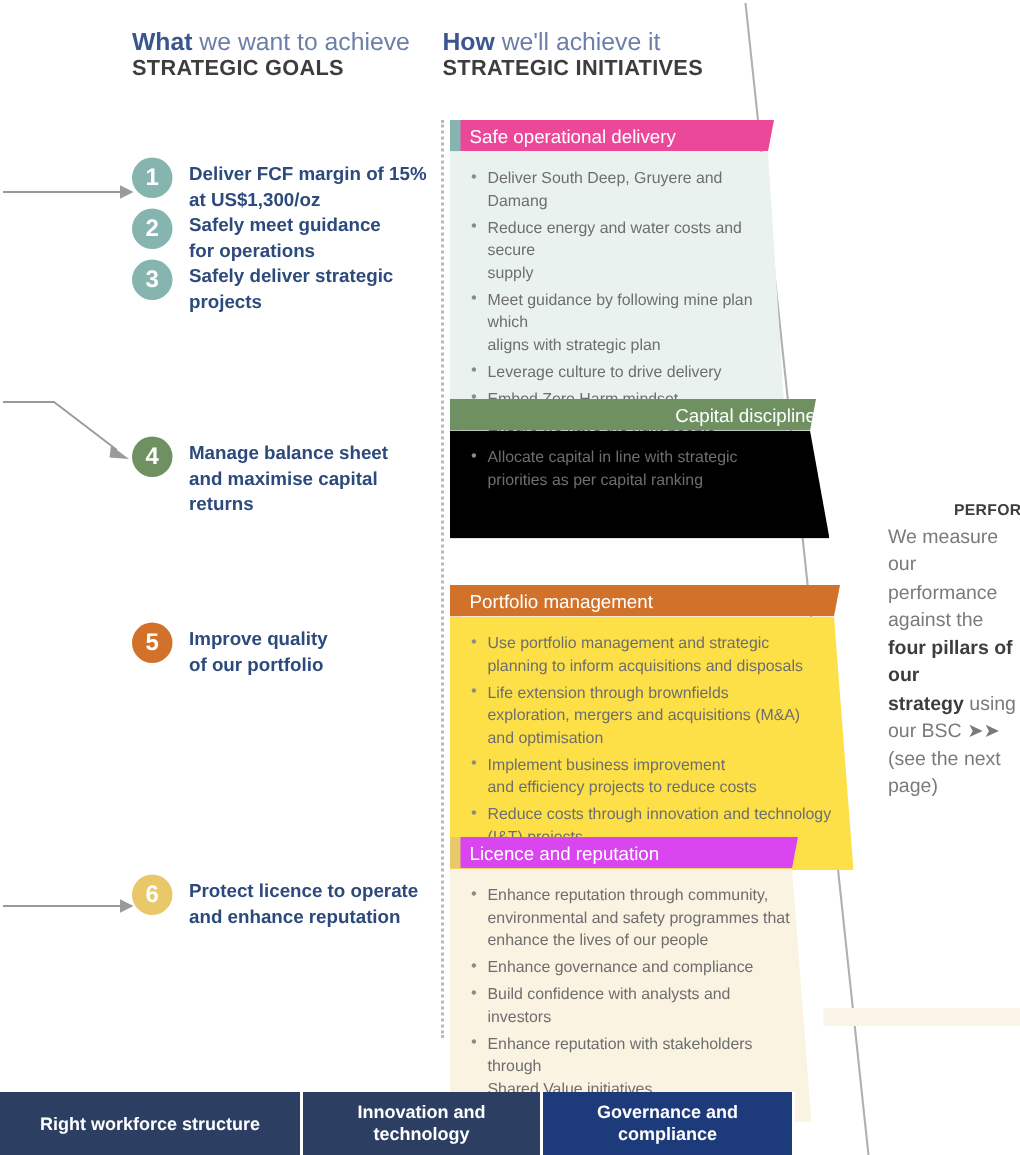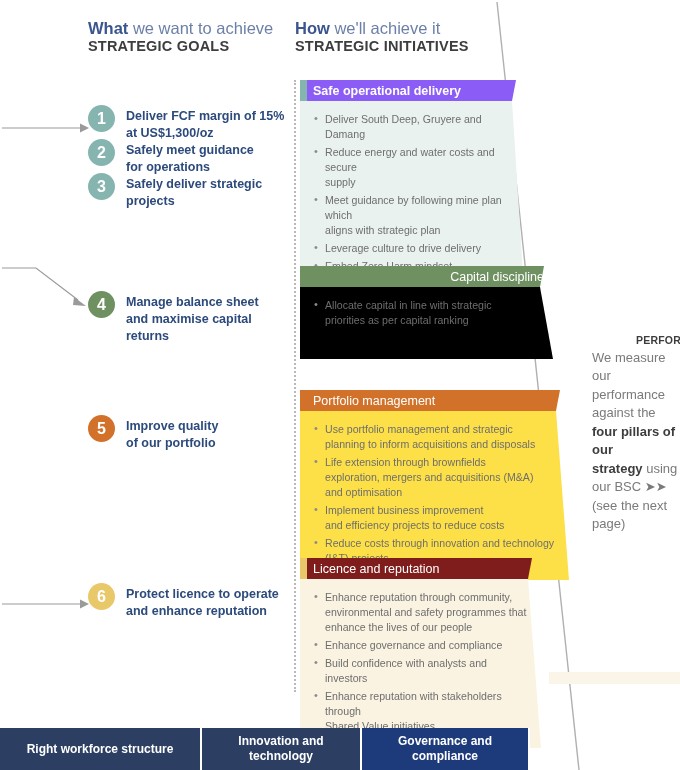--- a/index.html
+++ b/index.html
@@ -158,21 +158,21 @@
 of our portfolio</div>
       </div>
       <div class="goal" style="left: 88px; top: 586px; width: 205px;">
         <div class="badge" style="background: rgb(233, 200, 106);">6</div>
         <div class="goal-text">Protect licence to operate
 and enhance reputation</div>
       </div>
     </div>
   <div id="panels-layer">
       <div class="panel" style="left: 300px; top: 80px; width: 226px;">
-        <div class="panel-head" style="background: #8b5cf6; color: rgb(255, 255, 255); width: 216px; clip-path: polygon(0px 0px, 100% 0px, 98.1481% 100%, 0px 100%); font-weight: bold;">
+        <div class="panel-head" style="background: #ec4899; color: rgb(255, 255, 255); width: 216px; clip-path: polygon(0px 0px, 100% 0px, 98.1481% 100%, 0px 100%);">
           <span class="tab" style="background: rgb(134, 181, 176);"></span>
           <span>Safe operational delivery</span>
         </div>
         <div class="panel-body" style="background: rgb(234, 242, 240); min-height: 152px; width: 226px; clip-path: polygon(0px 0px, 93.81% 0px, 100% 100%, 0px 100%);">
           <ul>
             <li>Deliver South Deep, Gruyere and Damang</li>
             <li>Reduce energy and water costs and secure
 supply</li>
             <li>Meet guidance by following mine plan which
 aligns with strategic plan</li>
@@ -208,21 +208,21 @@
 exploration, mergers and acquisitions (M&amp;A)
 and optimisation</li>
             <li>Implement business improvement
 and efficiency projects to reduce costs</li>
             <li>Reduce costs through innovation and technology
 (I&amp;T) projects</li>
           </ul>
         </div>
       </div>
       <div class="panel" style="left: 300px; top: 558px; width: 241px;">
-        <div class="panel-head" style="background: #7f1d1d; color: rgb(255, 255, 255); width: 232px; clip-path: polygon(0px 0px, 100% 0px, 98.2759% 100%, 0px 100%);">
+        <div class="panel-head" style="background: #d946ef; color: rgb(255, 255, 255); width: 232px; clip-path: polygon(0px 0px, 100% 0px, 98.2759% 100%, 0px 100%);">
           <span class="tab" style="background: rgb(233, 200, 106);"></span>
           <span>Licence and reputation</span>
         </div>
         <div class="panel-body" style="background: rgb(250, 243, 226); min-height: 116px; width: 241px; clip-path: polygon(0px 0px, 94.61% 0px, 100% 100%, 0px 100%);">
           <ul>
             <li>Enhance reputation through community,
 environmental and safety programmes that
 enhance the lives of our people</li>
             <li>Enhance governance and compliance</li>
             <li>Build confidence with analysts and investors</li>

